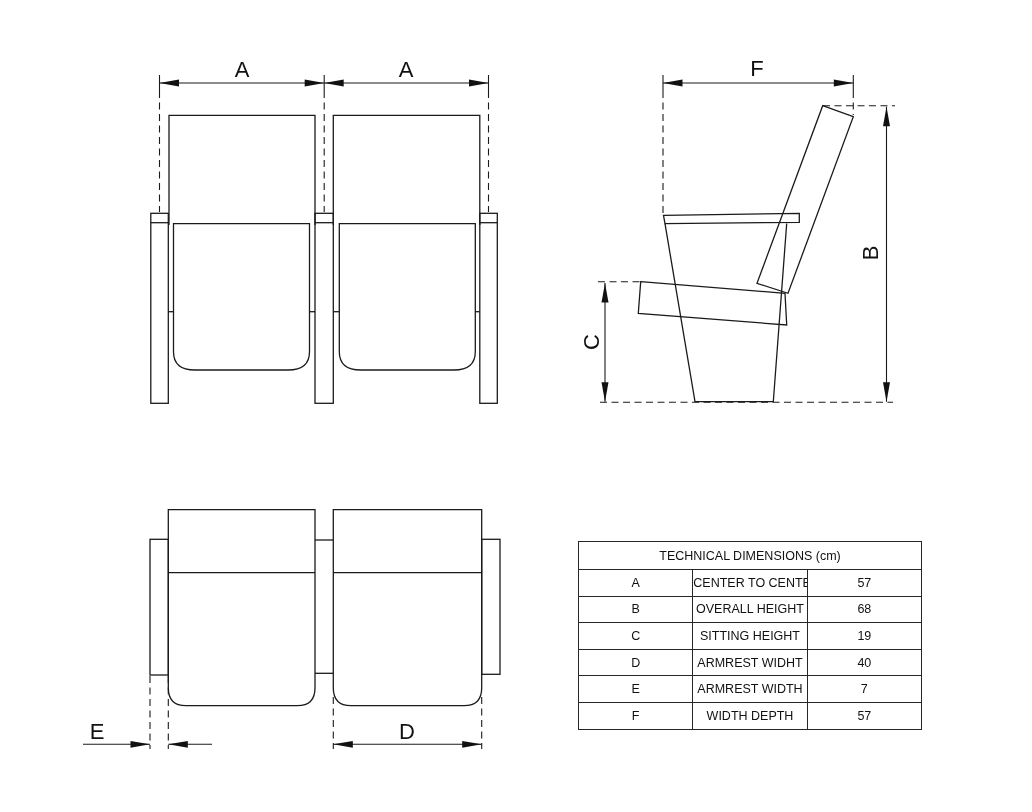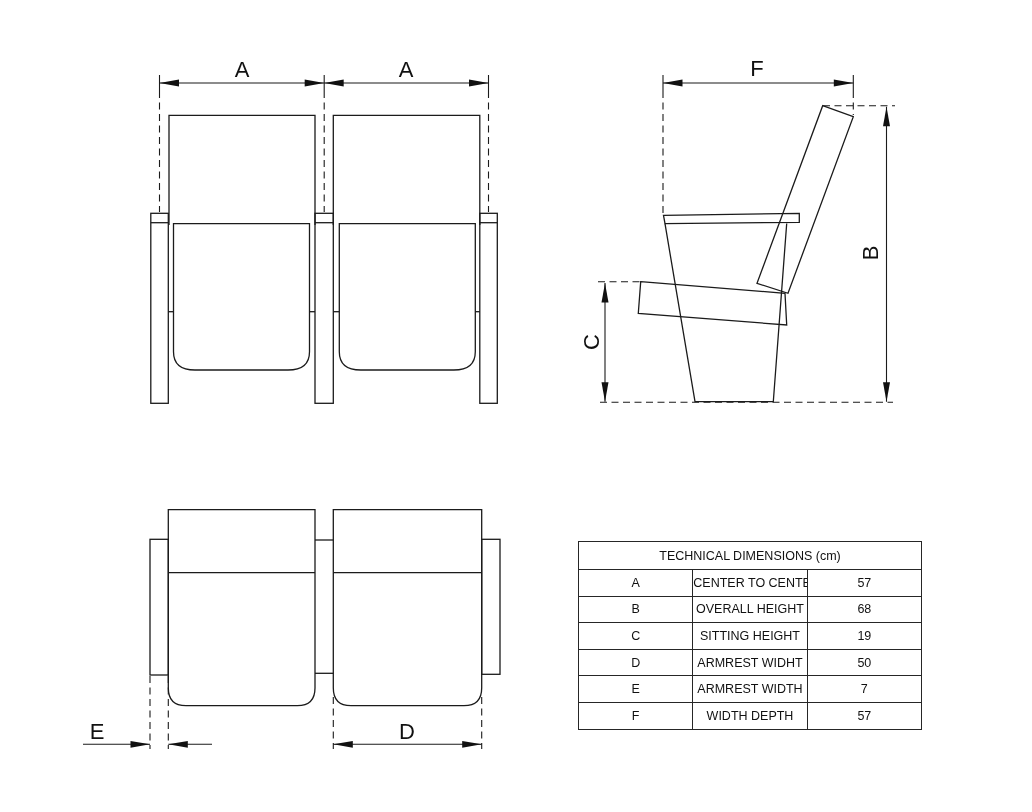--- a/index.html
+++ b/index.html
@@ -149,21 +149,21 @@
       <td class="col-value">68</td>
     </tr>
     <tr>
       <td class="col-letter">C</td>
       <td class="col-name">SITTING HEIGHT</td>
       <td class="col-value">19</td>
     </tr>
     <tr>
       <td class="col-letter">D</td>
       <td class="col-name">ARMREST WIDHT</td>
-      <td class="col-value">50</td>
+      <td class="col-value">40</td>
     </tr>
     <tr>
       <td class="col-letter">E</td>
       <td class="col-name">ARMREST WIDTH</td>
       <td class="col-value">7</td>
     </tr>
     <tr>
       <td class="col-letter">F</td>
       <td class="col-name">WIDTH DEPTH</td>
       <td class="col-value">57</td>

